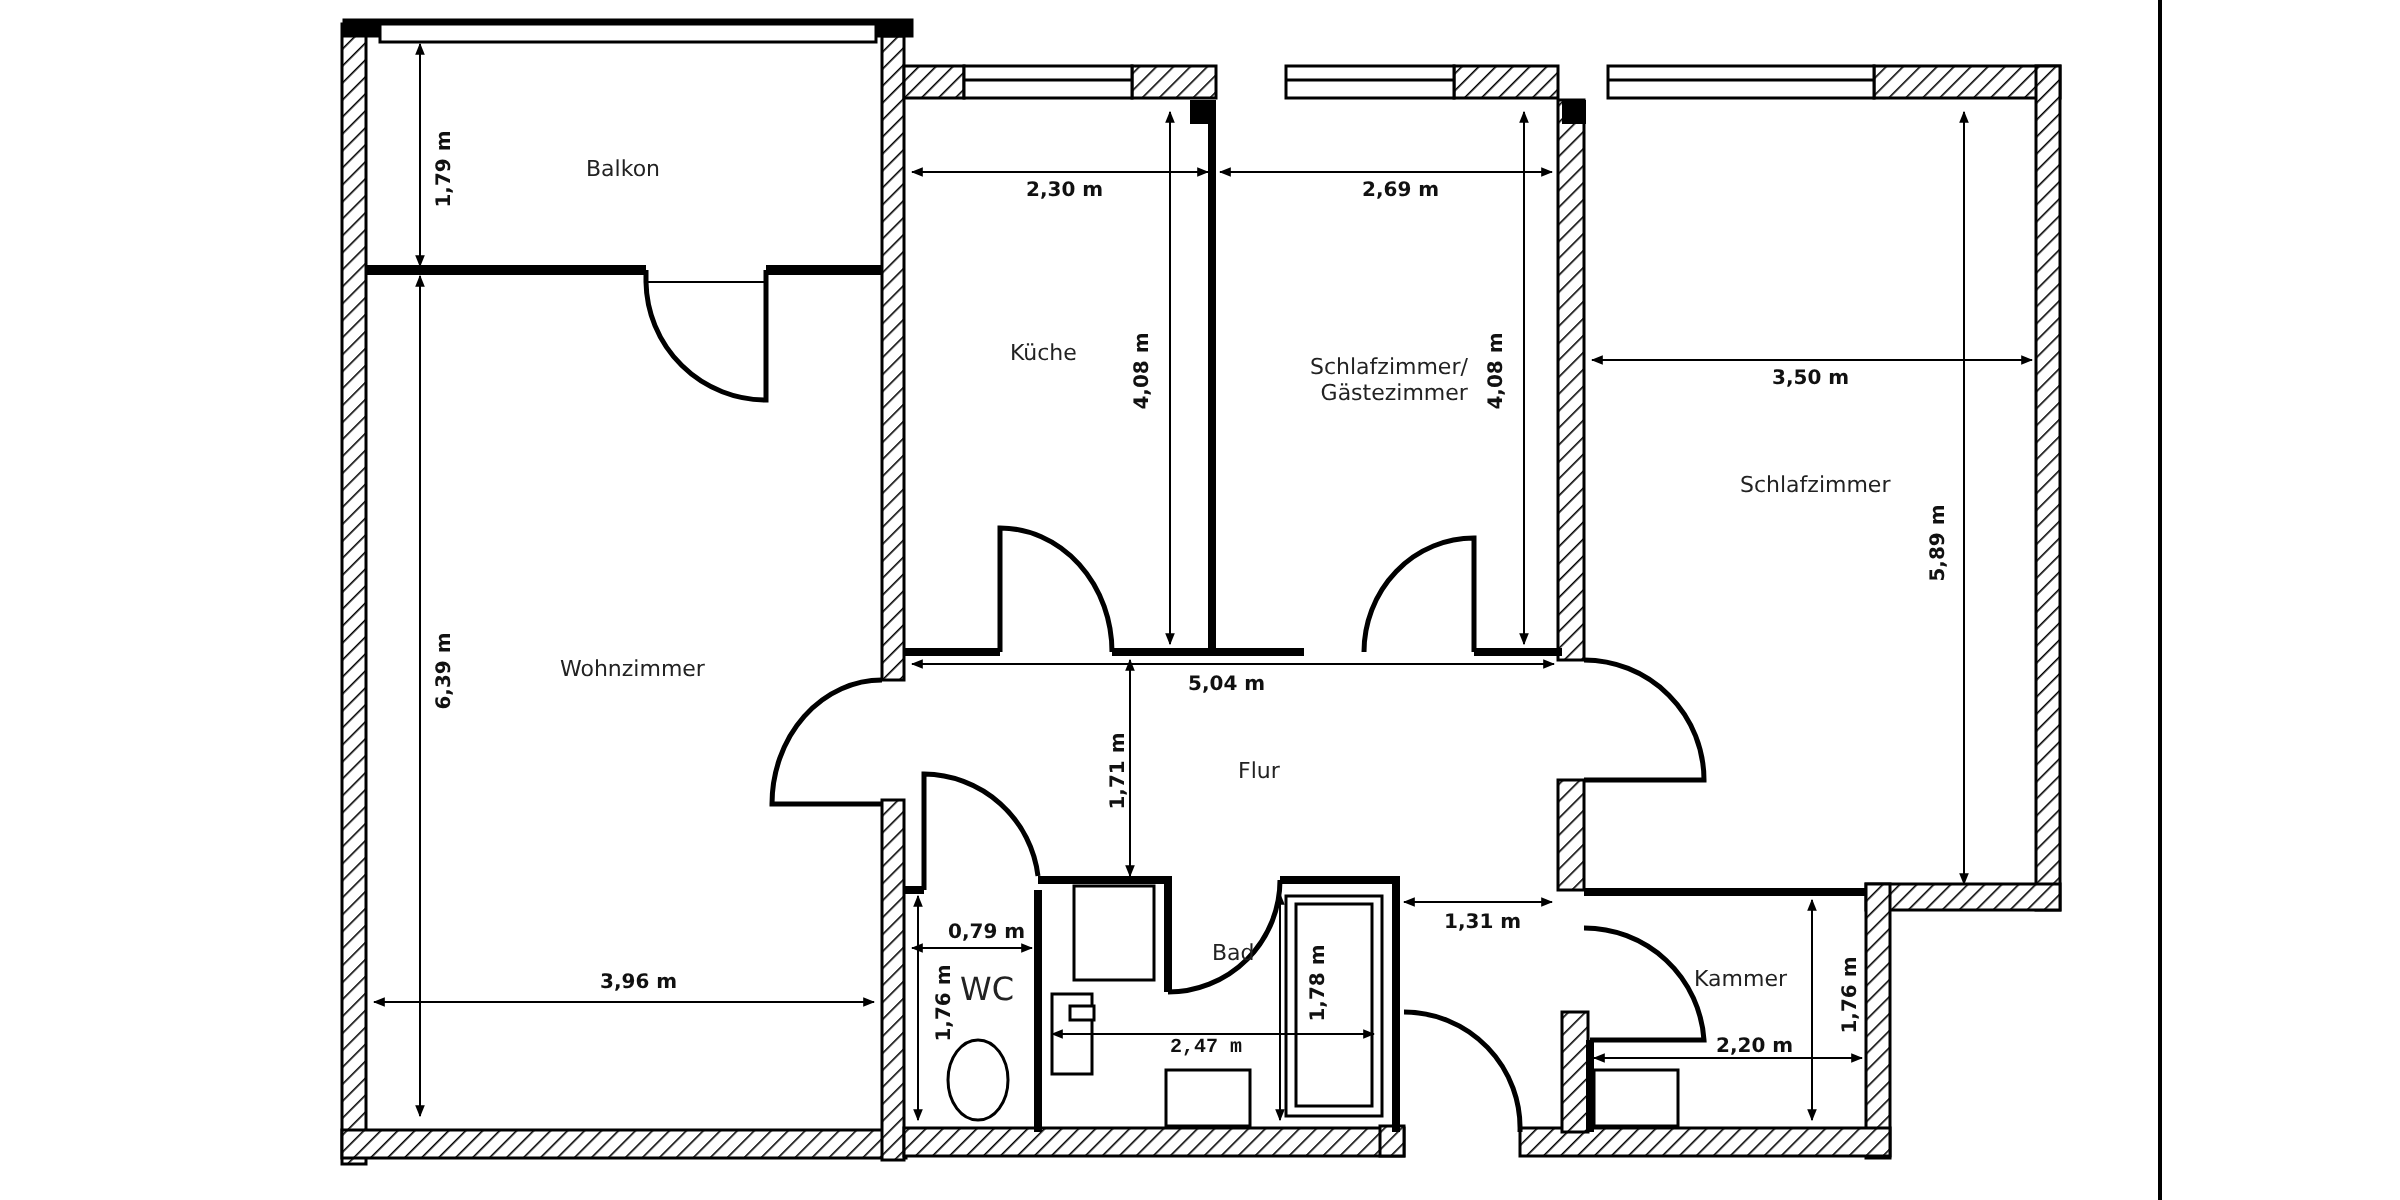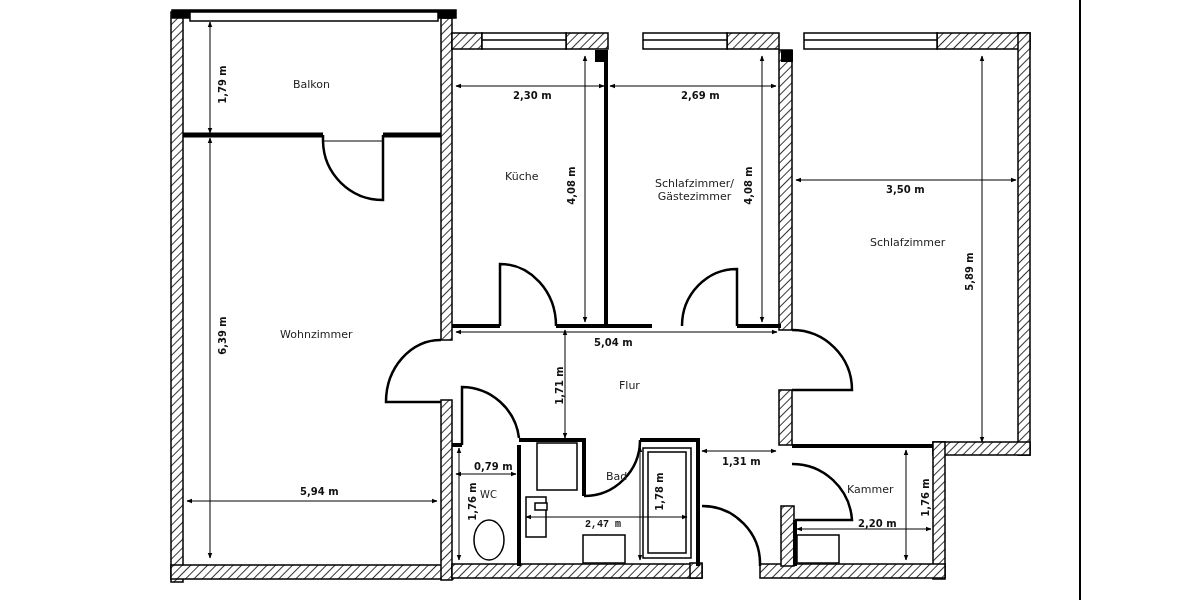--- a/index.html
+++ b/index.html
@@ -1,18 +1,18 @@
 <!DOCTYPE html>
 <html><head>
 <meta charset="utf-8">
 <style>
   html, body { margin:0; padding:0; background:#ffffff; }
   body { width:1200px; height:600px; position:relative; overflow:hidden; font-family:"DejaVu Sans", sans-serif; }
   #plan { position:absolute; left:0; top:0; }
-  .room-label { position:absolute; font-size:11px; color:#222; white-space:nowrap; text-align:center; line-height:13px; }
+  .room-label { position:absolute; font-size:11px; color:#222; white-space:nowrap; text-align:right; line-height:13px; }
   .dim { position:absolute; font-size:10px; font-weight:bold; color:#111; white-space:nowrap; }
   .dim.v { transform:rotate(-90deg); transform-origin:center center; }
   .right-rule { position:absolute; left:1079px; top:0; width:2px; height:600px; background:#000; }
 </style>
 </head>
 <body>
 
 <svg id="plan" width="1200" height="600" viewBox="0 0 1200 600" xmlns="http://www.w3.org/2000/svg">
   <defs>
     <pattern id="hatch" patternUnits="userSpaceOnUse" width="6" height="6" patternTransform="rotate(45)">
@@ -154,27 +154,27 @@
 
 <div class="room-label" style="left:293px; top:78px;">Balkon</div>
 <div class="room-label" style="left:505px; top:170px;">Küche</div>
 <div class="room-label" style="left:655px; top:177px;">
   <div>Schlafzimmer/</div>
   <div>Gästezimmer</div>
 </div>
 <div class="room-label" style="left:870px; top:236px;">Schlafzimmer</div>
 <div class="room-label" style="left:280px; top:328px;">Wohnzimmer</div>
 <div class="room-label" style="left:619px; top:379px;">Flur</div>
-<div class="room-label" style="left:480px; top:488px; font-size:10px;">WC</div>
+<div class="room-label" style="left:480px; top:488px; font-size:16px;">WC</div>
 <div class="room-label" style="left:606px; top:470px;">Bad</div>
 <div class="room-label" style="left:847px; top:483px;">Kammer</div>
 
 <div class="dim v" style="left:203px; top:79px;">1,79 m</div>
 <div class="dim v" style="left:203px; top:330px;">6,39 m</div>
-<div class="dim" style="left:300px; top:486px;">5,94 m</div>
+<div class="dim" style="left:300px; top:486px;">3,96 m</div>
 <div class="dim" style="left:513px; top:90px;">2,30 m</div>
 <div class="dim v" style="left:552px; top:180px;">4,08 m</div>
 <div class="dim" style="left:681px; top:90px;">2,69 m</div>
 <div class="dim v" style="left:729px; top:180px;">4,08 m</div>
 <div class="dim" style="left:886px; top:184px;">3,50 m</div>
 <div class="dim v" style="left:950px; top:266px;">5,89 m</div>
 <div class="dim" style="left:594px; top:337px;">5,04 m</div>
 <div class="dim v" style="left:540px; top:380px;">1,71 m</div>
 <div class="dim" style="left:474px; top:461px;">0,79 m</div>
 <div class="dim v" style="left:453px; top:496px;">1,76 m</div>

